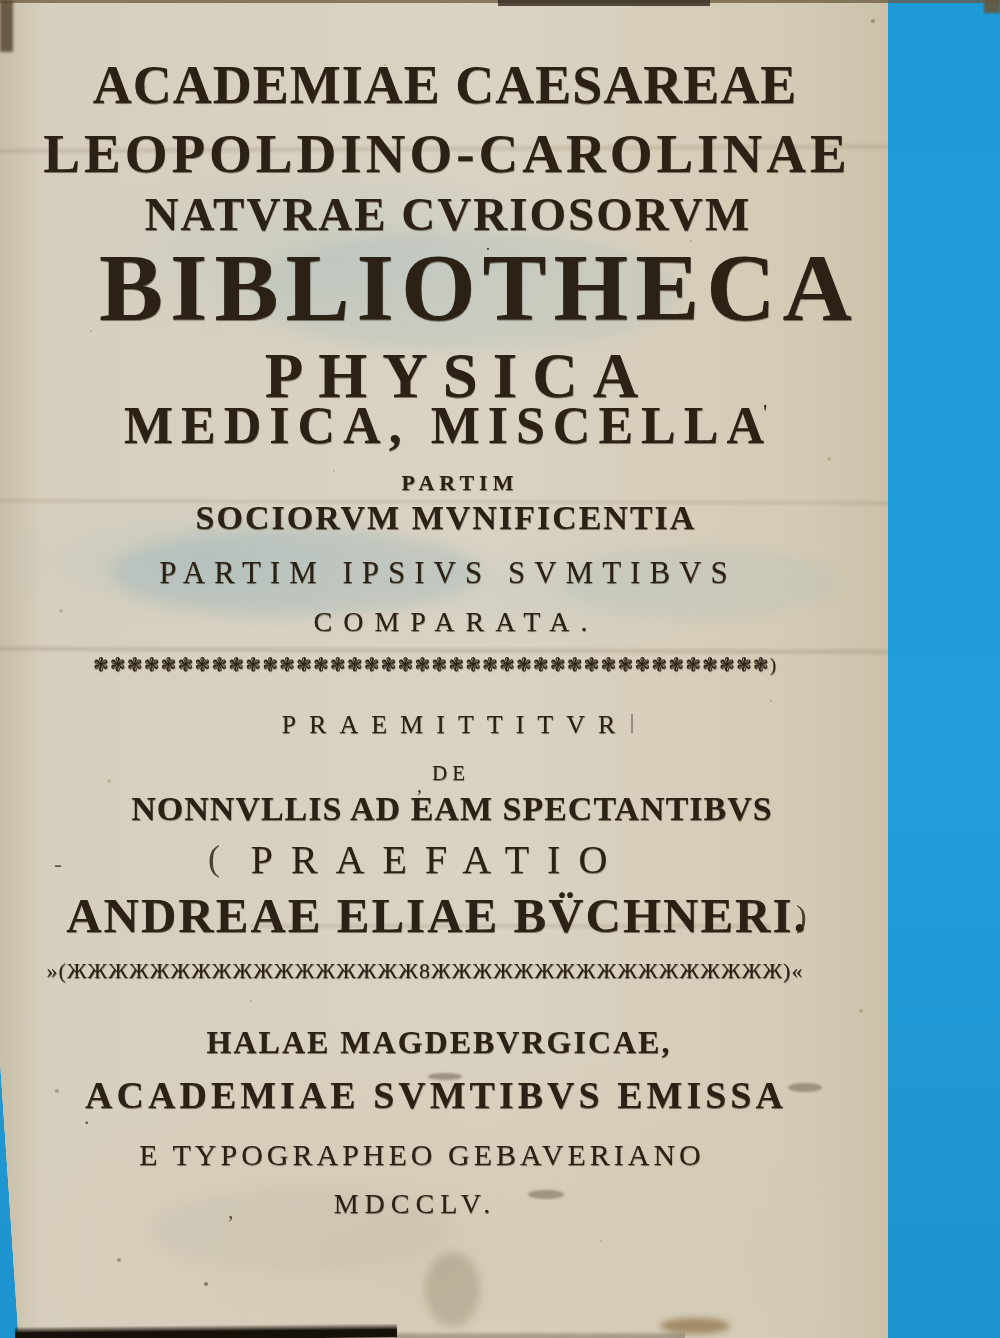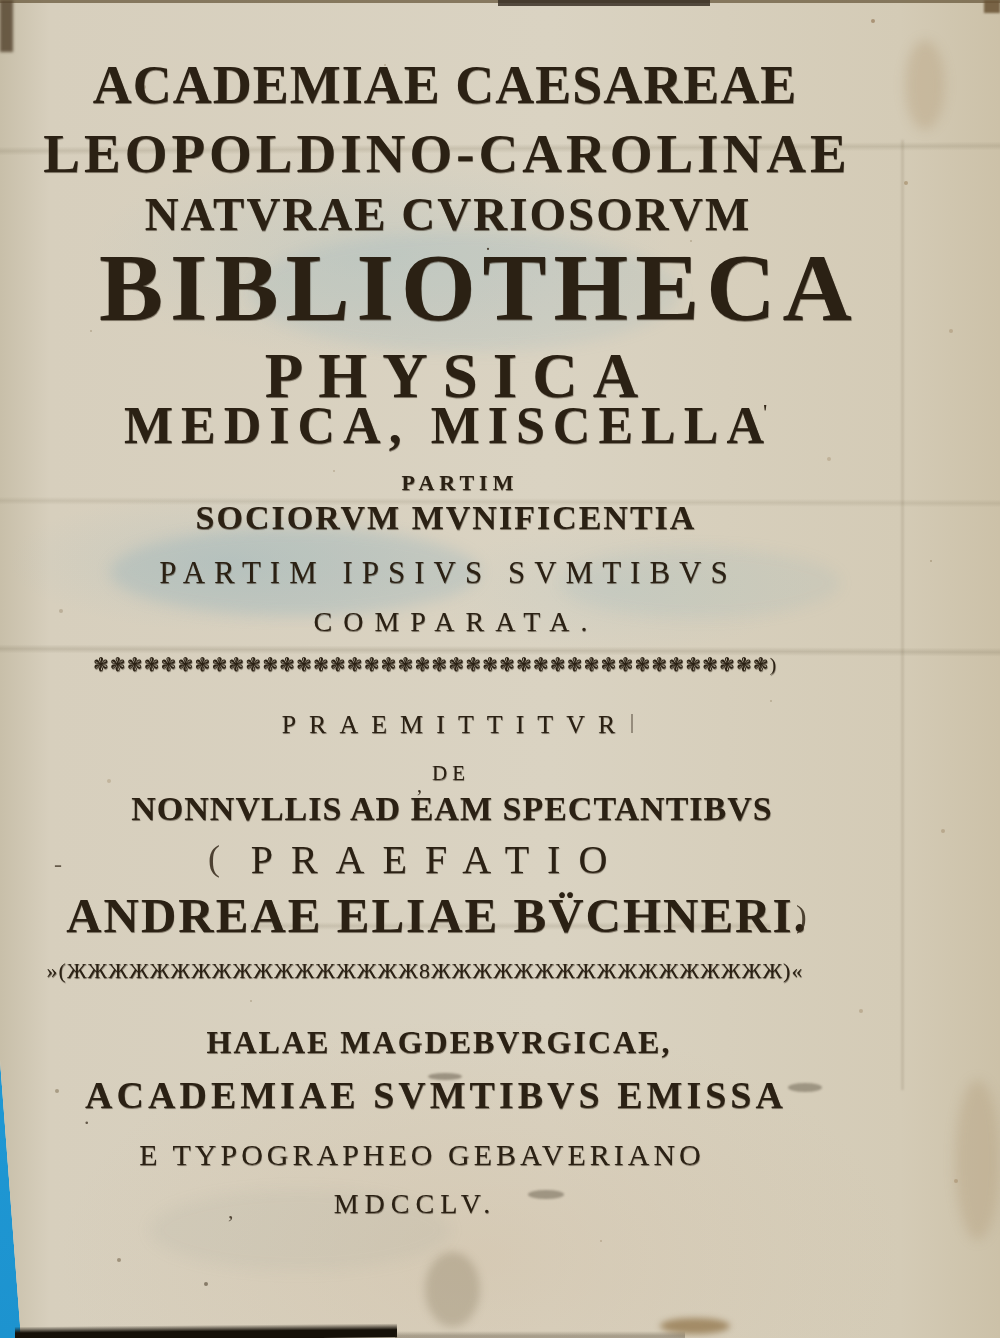--- a/index.html
+++ b/index.html
@@ -3,21 +3,21 @@
 <meta charset="utf-8">
 <style>
   html,body{margin:0;padding:0;background:#0f84bd;}
   .scan{
     position:relative;width:1000px;height:1338px;overflow:hidden;
     background:linear-gradient(180deg,#1e9ad6 0%,#219dd9 60%,#1d93cf 100%);
     font-family:"Liberation Serif","DejaVu Serif",serif;
   }
   
   .paper{
-    position:absolute;left:0;top:0;width:1000px;height:1338px;
+    position:absolute;left:0;top:0;width:888px;height:1338px;
     clip-path:polygon(0 0,100% 0,100% 100%,2.1% 100%,0 79.2%);
     background-color:#d7cfbd;
     background-image:
       radial-gradient(ellipse 420px 150px at 38% 19%, rgba(148,184,196,.22), transparent 70%),
       radial-gradient(ellipse 320px 100px at 23% 42%, rgba(138,178,194,.20), transparent 70%),
       radial-gradient(ellipse 280px 90px at 62% 44%, rgba(148,184,196,.13), transparent 70%),
       radial-gradient(ellipse 560px 320px at 48% 94%, rgba(206,186,158,.38), transparent 75%),
       linear-gradient(90deg,#c8bfa9 0,#d7cfbd 5%,#dad3c2 55%,#d4cbb6 90%,#ccc1a8 100%),
       linear-gradient(180deg,#cec5b0 0,#d8d0be 4%,#d8d0be 96%,#d1c7b0 100%);
   }

